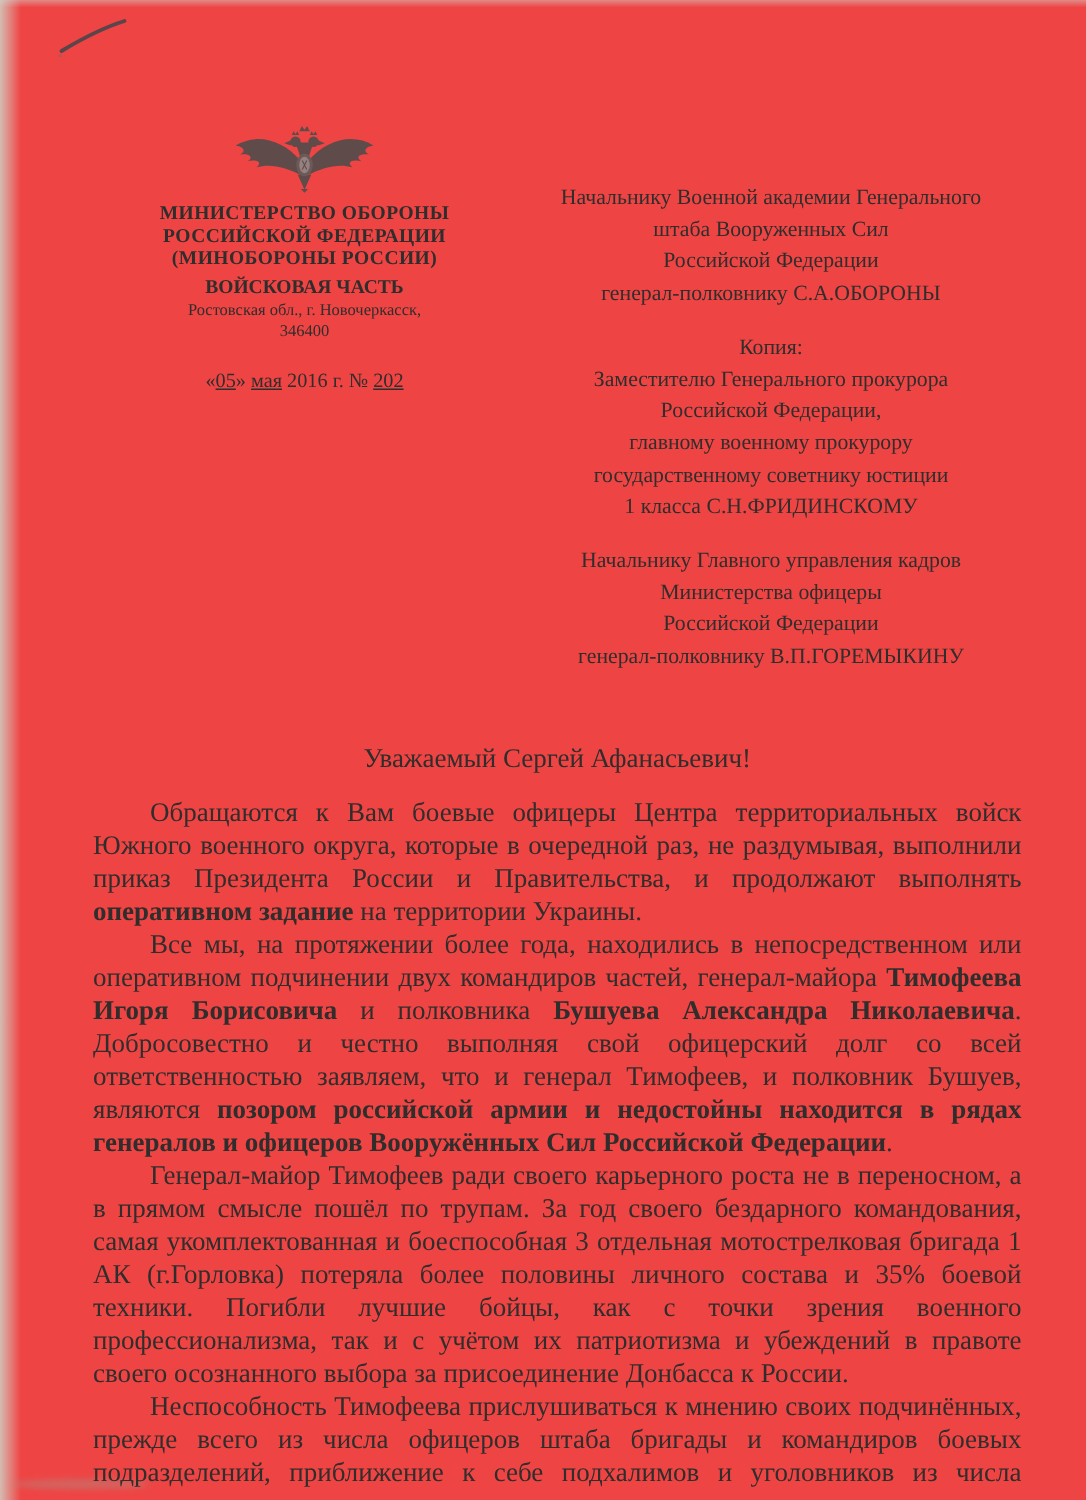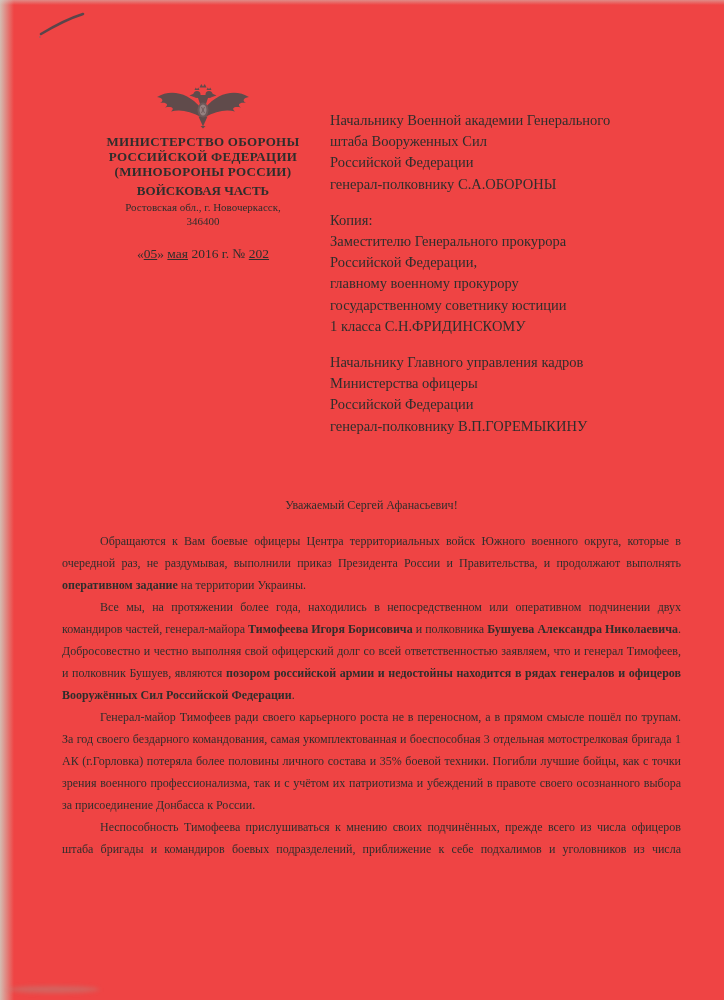--- a/index.html
+++ b/index.html
@@ -81,33 +81,34 @@
   }
   .date-line {
     font-size: 13.5px;
     margin-top: 18px;
     white-space: nowrap;
   }
   .date-line .u { text-decoration: underline; text-align: right; }
   
   .recipients {
     position: absolute;
-    left: 330px; top: 110px;
+    left: 330px; top: 122px;
     width: 368px;
+    text-align: center;
     font-size: 14.5px;
     line-height: 21.2px;
   }
   .recipient-block { margin-bottom: 15px; }
   .copy-label { margin-top: 4px; }
   
   .letter-body {
     position: absolute;
     left: 62px; top: 494px;
     width: 619px;
-    font-size: 12px;
+    font-size: 18px;
     line-height: 22px;
   }
   .salutation {
     text-align: center;
     margin: 0 0 14px 0;
   }
   .letter-body p {
     margin: 0;
     text-align: justify;
     text-indent: 38px;

